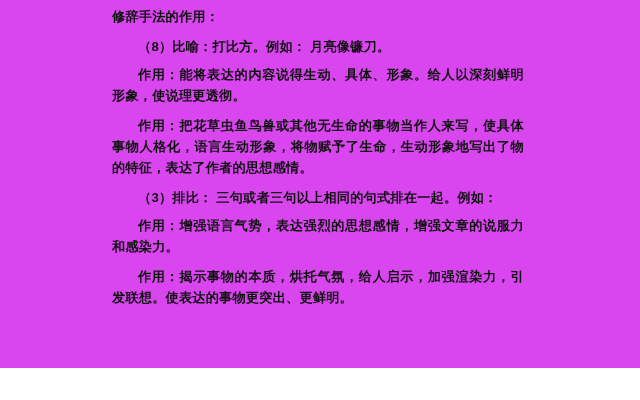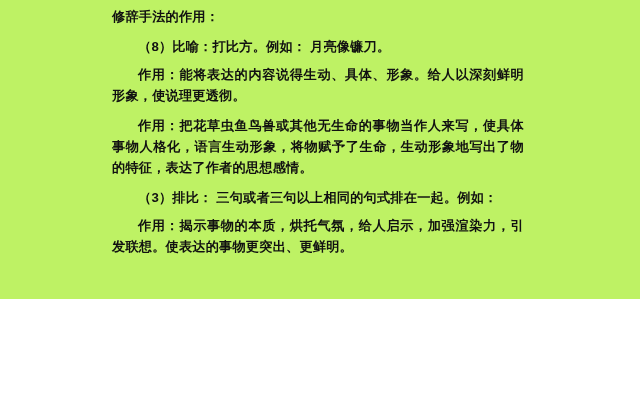--- a/index.html
+++ b/index.html
@@ -9,22 +9,22 @@
   body {
     width: 640px;
     height: 400px;
     background: #ffffff;
     font-family: "Liberation Serif", "DejaVu Serif", serif;
     overflow: hidden;
   }
   #page {
     position: relative;
     width: 640px;
-    height: 299px;
-    background: #bef264;
+    height: 368px;
+    background: #d946ef;
   }
   .doc-body {
     position: absolute;
     left: 112px;
     top: 6px;
     width: 412px;
   }
   .para {
     margin: 0 0 6px 0;
     font-size: 13.2px;
@@ -52,15 +52,16 @@
 </head>
 <body>
 
 <div id="page">
   <div class="doc-body">
     <p class="para title">修辞手法的作用：</p>
     <p class="para indent item">（8）比喻：打比方。例如： 月亮像镰刀。</p>
     <p class="para indent effect">作用：能将表达的内容说得生动、具体、形象。给人以深刻鲜明形象，使说理更透彻。</p>
     <p class="para indent effect">作用：把花草虫鱼鸟兽或其他无生命的事物当作人来写，使具体事物人格化，语言生动形象，将物赋予了生命，生动形象地写出了物的特征，表达了作者的思想感情。</p>
     <p class="para indent item">（3）排比： 三句或者三句以上相同的句式排在一起。例如：</p>
+    <p class="para indent effect">作用：增强语言气势，表达强烈的思想感情，增强文章的说服力和感染力。</p>
     <p class="para indent effect">作用：揭示事物的本质，烘托气氛，给人启示，加强渲染力，引发联想。使表达的事物更突出、更鲜明。</p>
   </div>
 </div>
 
 </body></html>

